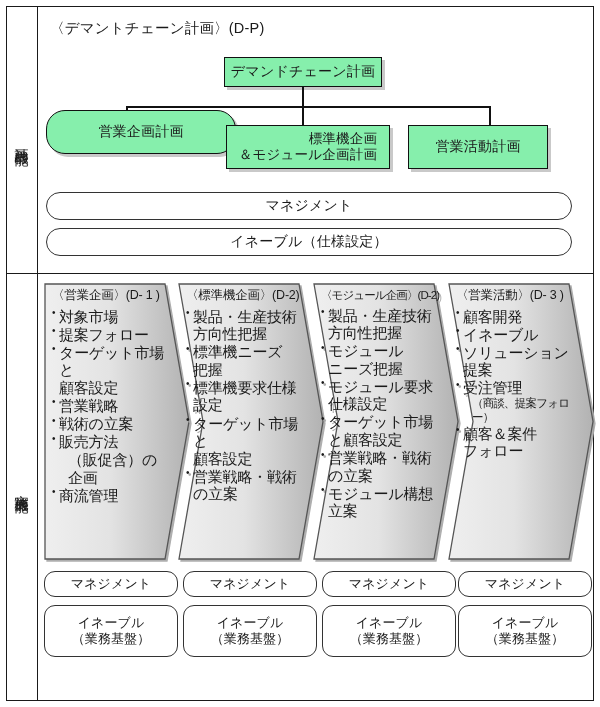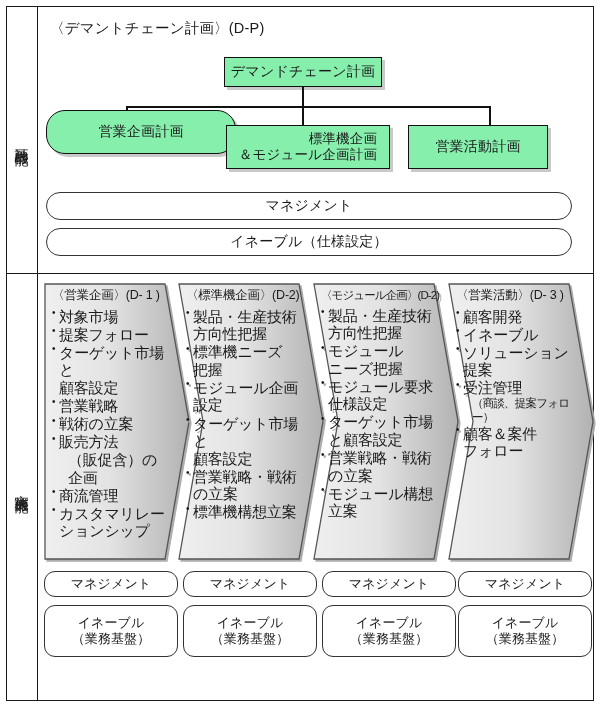--- a/index.html
+++ b/index.html
@@ -213,22 +213,20 @@
             <ul class="chev-list">
               <li>対象市場</li>
               <li>提案フォロー</li>
               <li>ターゲット市場と
  顧客設定</li>
               <li>営業戦略</li>
               <li>戦術の立案</li>
               <li>販売方法</li>
               <li class="nobullet">（販促含）の企画</li>
               <li>商流管理</li>
-              <li>カスタマリレー
- ションシップ</li>
             </ul>
           </div>
         </div>
         <div class="col-mgmt" style="left:6px; width:134px;">マネジメント</div>
         <div class="col-enable" style="left:6px; width:134px;">イネーブル
 （業務基盤）</div>
 
         <div class="chev" style="left:140px; width:146px;">
           <svg viewBox="0 0 146 277" preserveAspectRatio="none" aria-hidden="true">
             <defs>
@@ -240,27 +238,26 @@
             </defs>
             <path d="M1,1 L121,1 L145,138.5 L121,276 L1,276 L25,138.5 Z" fill="url(#g2)" stroke="#555" stroke-width="1.3"></path>
           </svg>
           <div class="chev-content">
             <div class="chev-head">〈標準機企画〉(D-2)</div>
             <ul class="chev-list">
               <li>製品・生産技術
  方向性把握</li>
               <li>標準機ニーズ
  把握</li>
-              <li>モジュール企画
+              <li>標準機要求仕様
  設定</li>
               <li>ターゲット市場と
  顧客設定</li>
               <li>営業戦略・戦術
  の立案</li>
-              <li>標準機構想立案</li>
             </ul>
           </div>
         </div>
         <div class="col-mgmt" style="left:145px; width:134px;">マネジメント</div>
         <div class="col-enable" style="left:145px; width:134px;">イネーブル
 （業務基盤）</div>
 
         <div class="chev" style="left:275px; width:146px;">
           <svg viewBox="0 0 146 277" preserveAspectRatio="none" aria-hidden="true">
             <defs>

